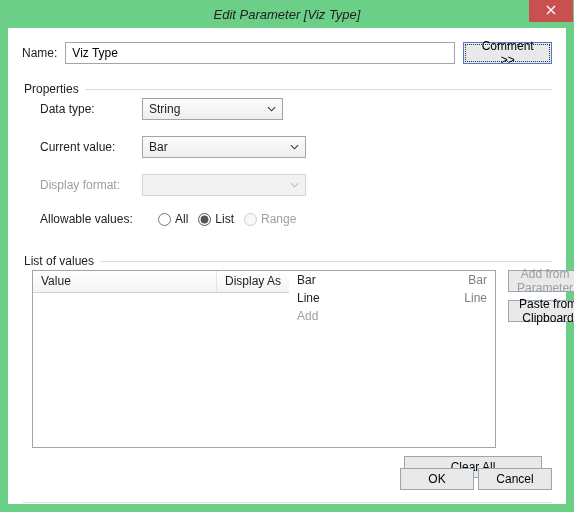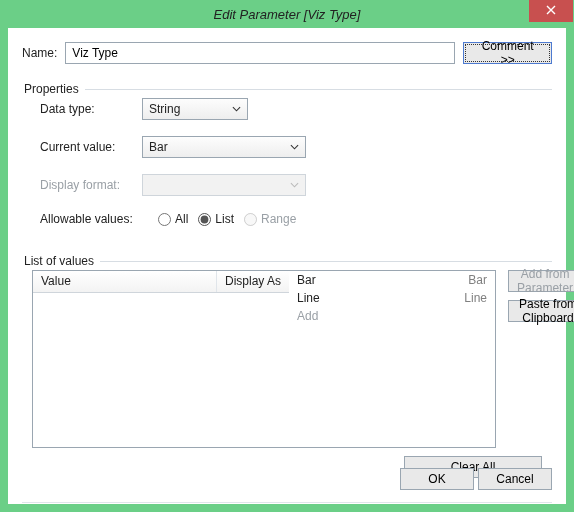--- a/index.html
+++ b/index.html
@@ -93,21 +93,21 @@
     display:flex; align-items:center;
     padding-left:6px;
     font-size:12px;
     cursor:pointer;
   }
   .select.disabled-select { background:#f2f2f2; color:#bbb; border-color:#cfd5db;}
   .select .chev {
     position:absolute; right:6px; top:50%; transform:translateY(-50%);
   }
   .select .chev svg { width:9px; height:6px; display:block; }
-  .dt-select { width:106px; }
+  .dt-select { width:141px; }
   .cv-select { width:164px; }
   .df-select { width:164px; }
 
   .av-row { display:flex; align-items:center; gap:10px; margin:0 0 2px 8px;}
   .radio { display:inline-flex; align-items:center; gap:4px; cursor:pointer;}
   .radio input { margin:0; accent-color:#555;}
   .radio.disabled { color:#9aa0a6; }
   .radio.disabled input { accent-color:#bbb; }
 
   .lov-group { margin-top:20px; padding-top:14px;}

